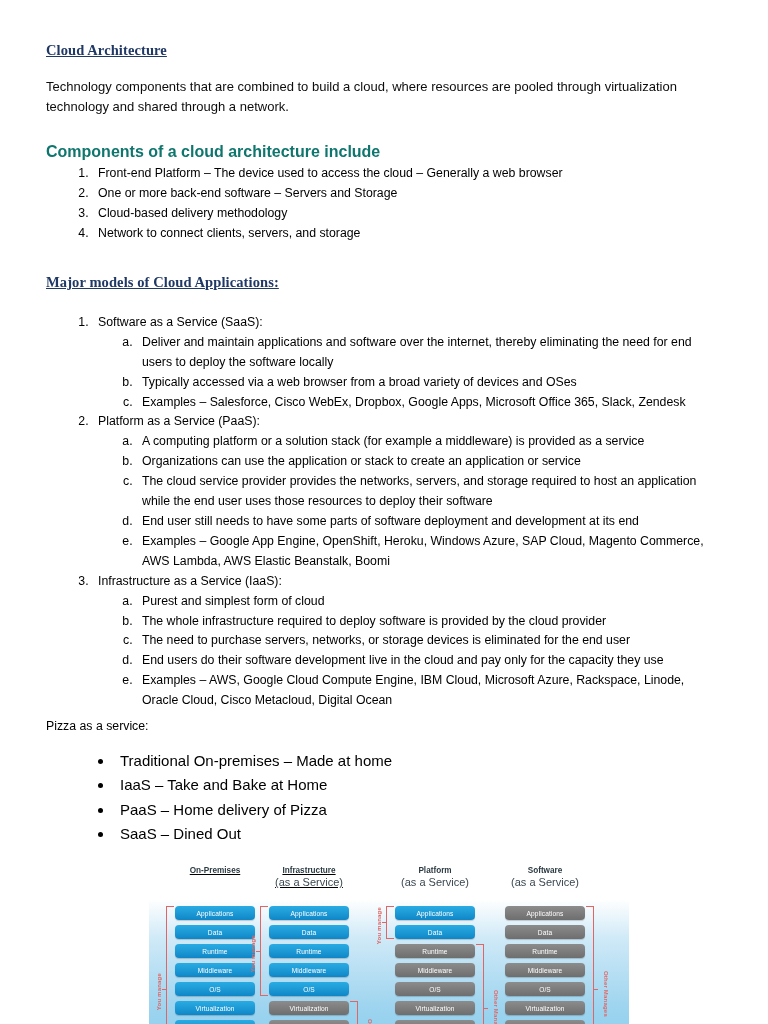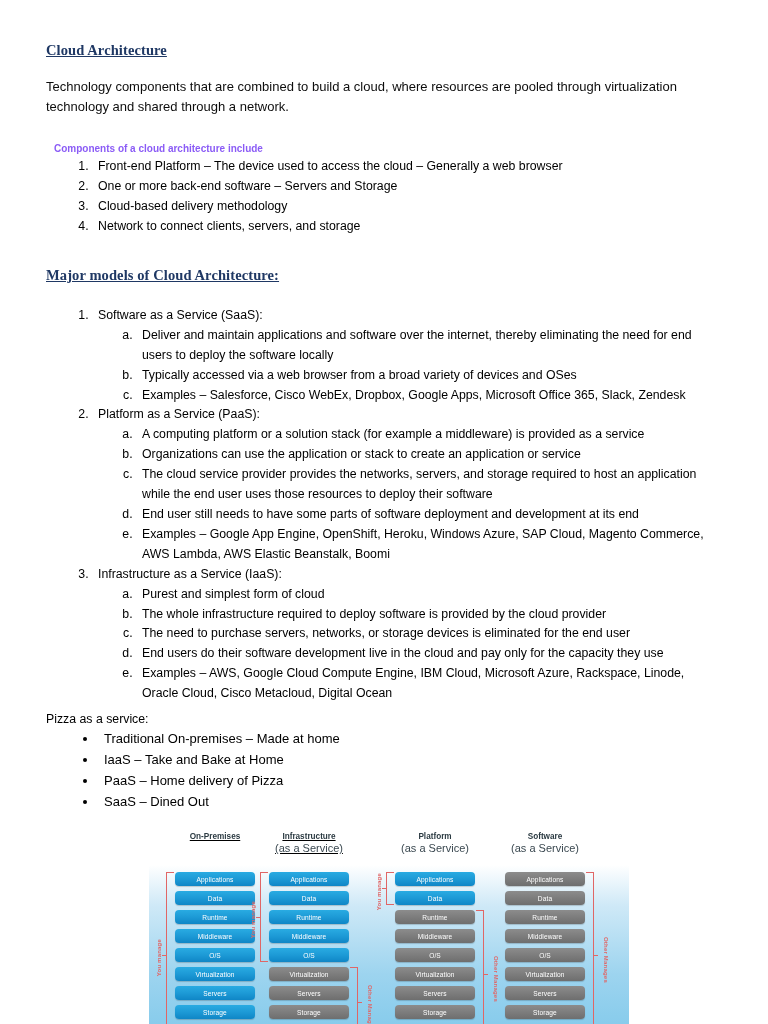--- a/index.html
+++ b/index.html
@@ -34,24 +34,24 @@
   h1.doc-heading.second {
     margin: 0 0 22px 0;
   }
   p.body-text {
     font-size: 13px;
     line-height: 1.55;
     margin: 0 0 26px 0;
     color: #0d0d0d;
   }
   .section-label {
-    font-size: 10px;
+    font-size: 16px;
     font-weight: bold;
-    margin: 0 0 3px 8px;
-    color: #8b5cf6;
+    margin: 0 0 3px 0;
+    color: #0f766e;
   }
   ol.lvl1 {
     margin: 0 0 0 0;
     padding-left: 46px;
     font-size: 12.3px;
     line-height: 1.62;
     list-style-type: decimal;
   }
   ol.lvl1 > li {
     padding-left: 6px;
@@ -61,23 +61,23 @@
     margin: 0;
     padding-left: 38px;
     list-style-type: lower-alpha;
     font-size: 12.3px;
     line-height: 1.62;
   }
   ol.lvl2 > li {
     padding-left: 6px;
   }
   ul.bullets {
-    margin: 0;
+    margin: 16px;
     padding-left: 52px;
-    font-size: 13px;
+    font-size: 15px;
     line-height: 1.62;
     list-style-type: disc;
   }
   ul.bullets > li { padding-left: 6px; }
   .spacer-lg { height: 30px; }
   .spacer-sm { height: 8px; }
 
   .pizza-label {
     font-size: 12.3px;
     margin: 0 0 2px 0;
@@ -193,21 +193,21 @@
 
   <ol class="lvl1">
     <li>Front-end Platform – The device used to access the cloud – Generally a web browser</li>
     <li>One or more back-end software – Servers and Storage</li>
     <li>Cloud-based delivery methodology</li>
     <li>Network to connect clients, servers, and storage</li>
   </ol>
 
   <div class="spacer-lg"></div>
 
-  <h1 class="doc-heading second">Major models of Cloud Architecture:</h1>
+  <h1 class="doc-heading second">Major models of Cloud Applications:</h1>
 
   <ol class="lvl1">
     <li>
       <span>Software as a Service (SaaS):</span>
       <ol class="lvl2">
         <li>Deliver and maintain applications and software over the internet, thereby eliminating the need for end users to deploy the software locally</li>
         <li>Typically accessed via a web browser from a broad variety of devices and OSes</li>
         <li>Examples – Salesforce, Cisco WebEx, Dropbox, Google Apps, Microsoft Office 365, Slack, Zendesk</li>
       </ol>
     </li>

